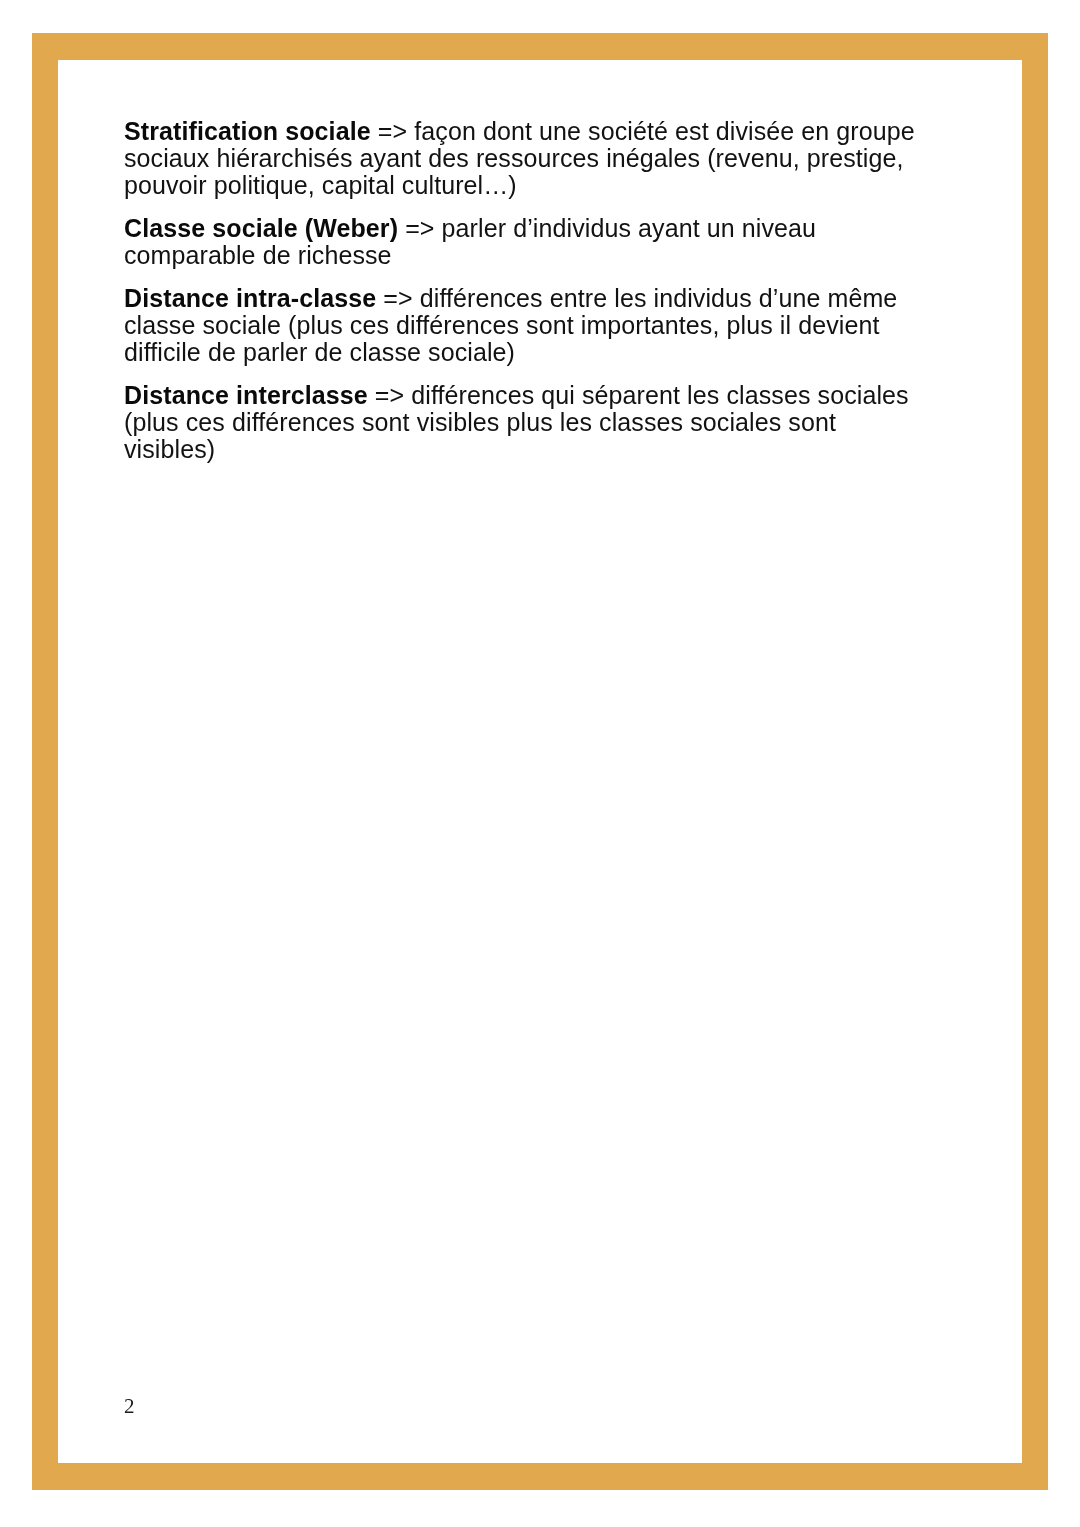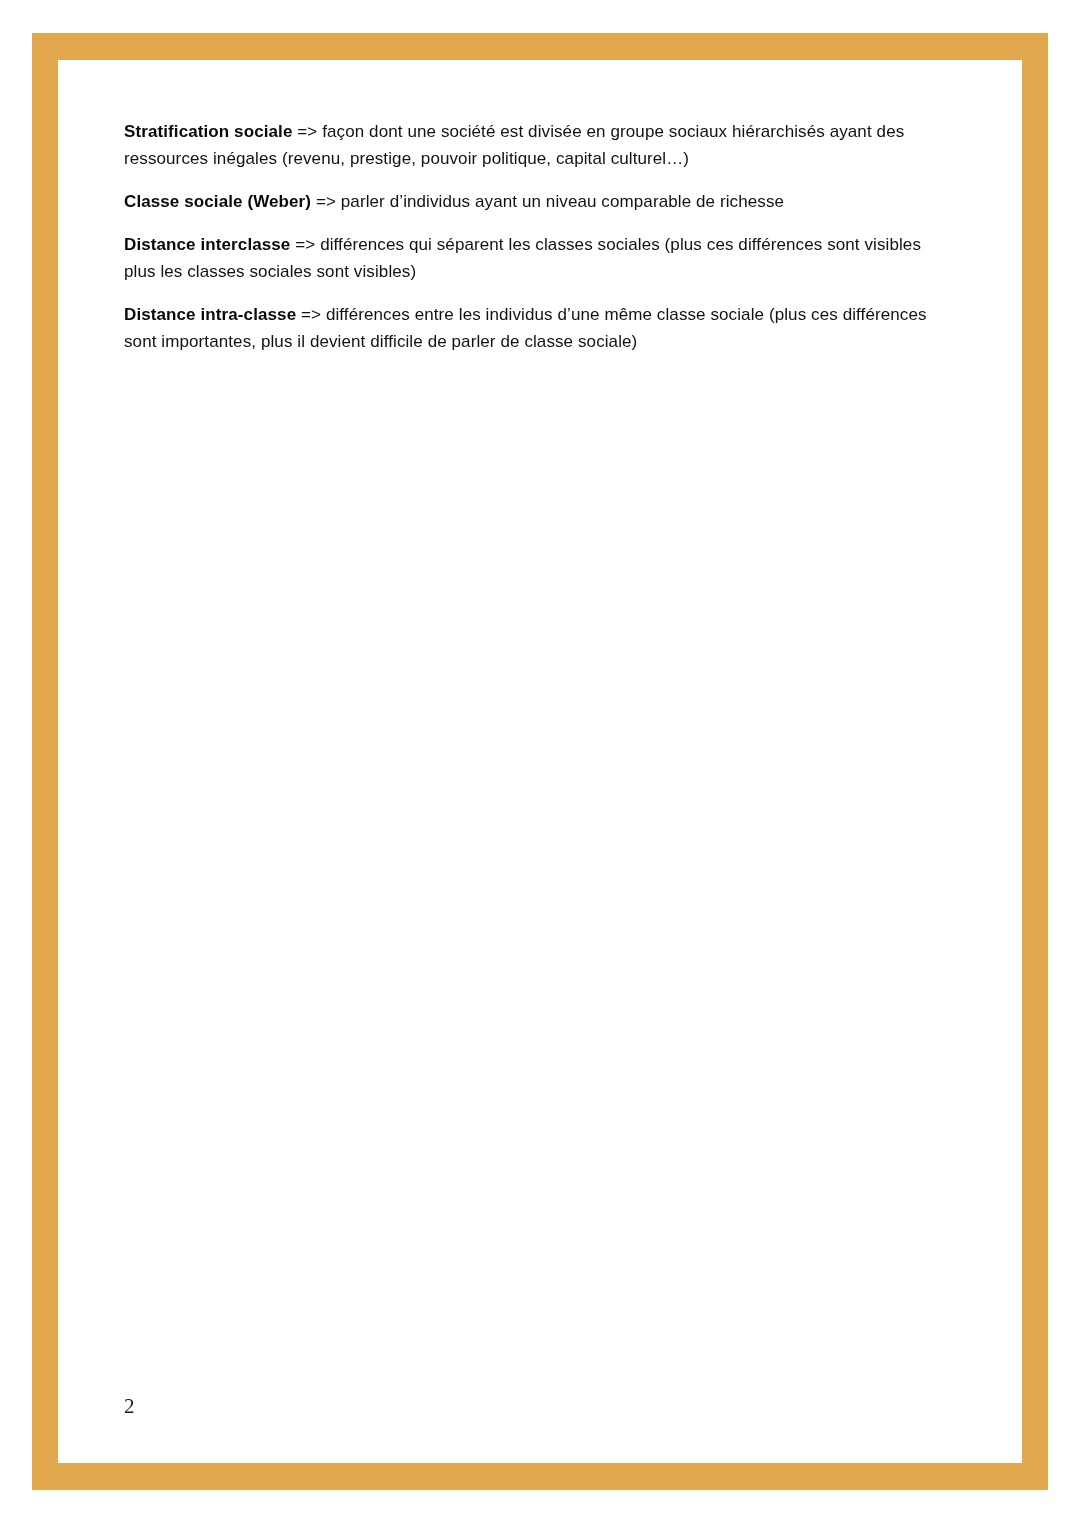--- a/index.html
+++ b/index.html
@@ -33,21 +33,21 @@
     left: 26px;
     top: 27px;
     width: 964px;
     height: 1403px;
     background: #ffffff;
   }
 
   .content {
     padding: 58px 88px 0 66px;
     color: #121212;
-    font-size: 17px;
+    font-size: 25px;
     line-height: 27px;
     letter-spacing: 0.1px;
   }
 
   .para {
     margin: 0 0 16px 0;
   }
 
   .para--spaced {
     margin-top: 15px;
@@ -73,23 +73,23 @@
 <div class="page-wrap">
   <div class="frame">
     <div class="sheet">
 
       <div class="content">
 
         <p class="para"><span class="term">Stratification sociale</span> <span>=&gt;</span> <span>façon dont une société est divisée en groupe sociaux hiérarchisés ayant des ressources inégales (revenu, prestige, pouvoir politique, capital culturel…)</span></p>
 
         <p class="para"><span class="term">Classe sociale (Weber)</span> <span>=&gt;</span> <span>parler d’individus ayant un niveau comparable de richesse</span></p>
 
+        <p class="para para--spaced"><span class="term">Distance intra-classe</span> <span>=&gt;</span> <span>différences entre les individus d’une même classe sociale (plus ces différences sont importantes, plus il devient difficile de parler de classe sociale)</span></p>
+
         <p class="para para--spaced"><span class="term">Distance interclasse</span> <span>=&gt;</span> <span>différences qui séparent les classes sociales (plus ces différences sont visibles plus les classes sociales sont visibles)</span></p>
-
-        <p class="para para--spaced"><span class="term">Distance intra-classe</span> <span>=&gt;</span> <span>différences entre les individus d’une même classe sociale (plus ces différences sont importantes, plus il devient difficile de parler de classe sociale)</span></p>
 
       </div>
 
       <div class="page-number">2</div>
 
     </div>
   </div>
 </div>
 
 </body></html>

